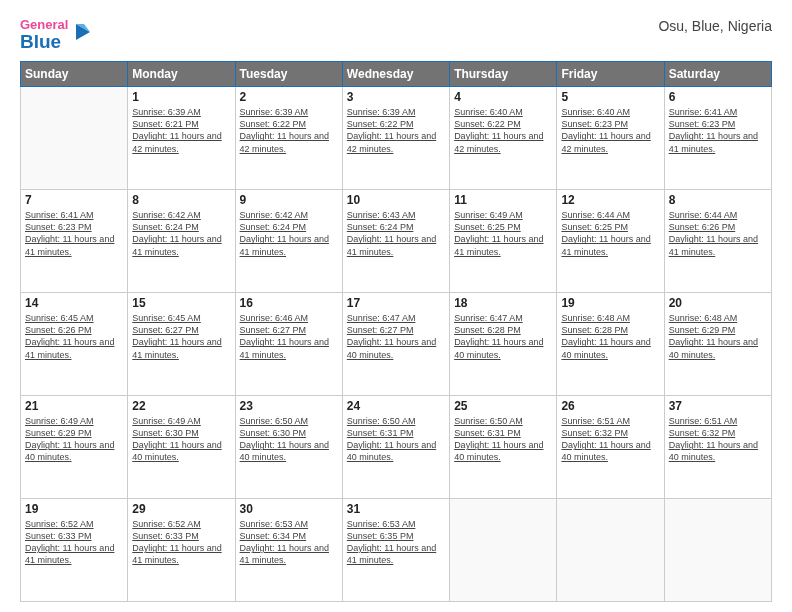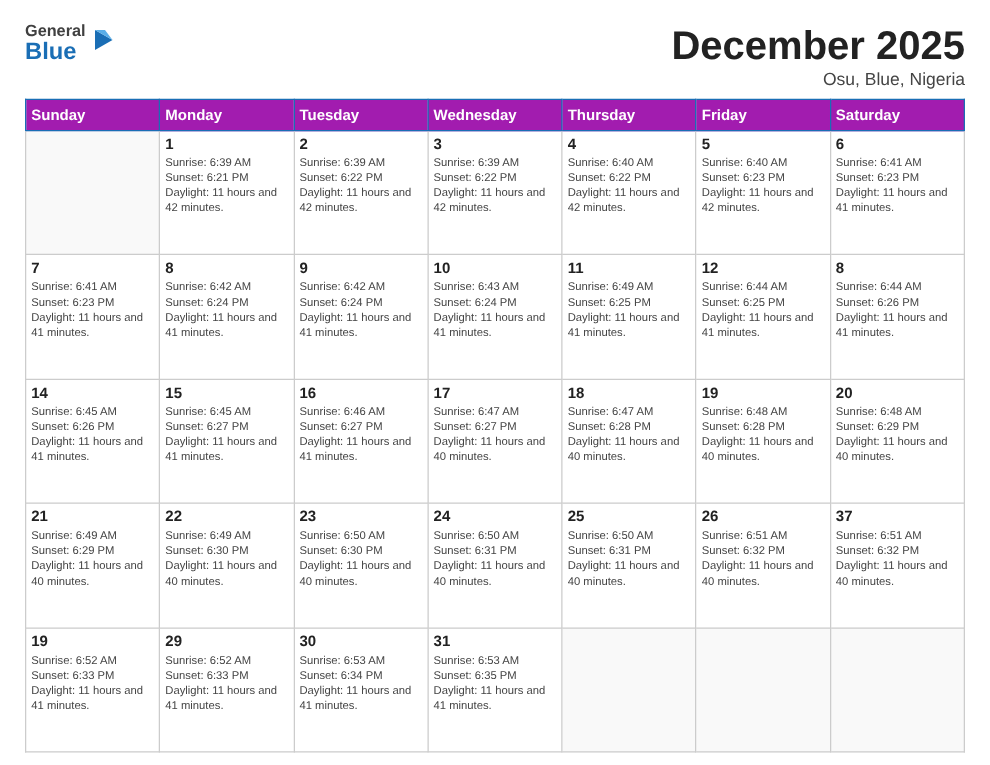--- a/index.html
+++ b/index.html
@@ -41,21 +41,21 @@
       color: #444;
     }
     .calendar {
       flex: 1;
       border: 1px solid #ccc;
       border-collapse: collapse;
       width: 100%;
       table-layout: fixed;
     }
     .calendar th {
-      background: #a21caf;
+      background: #737373;
       color: #fff;
       font-size: 12px;
       font-weight: bold;
       padding: 5px 4px;
       text-align: left;
       border: 1px solid #1a6eb5;
     }
     .calendar td {
       border: 1px solid #ccc;
       vertical-align: top;
@@ -68,44 +68,44 @@
       font-size: 12px;
       font-weight: bold;
       color: #222;
       display: block;
       margin-bottom: 2px;
     }
     .cell-info {
       font-size: 9px;
       color: #444;
       line-height: 1.35;
+      text-decoration: underline;
     }
     .empty-cell {
       background: #f9f9f9;
     }
   </style>
 </head>
 <body>
 
 <div class="page">
   <div class="header">
     <div class="logo">
     <div style="display:flex;align-items:center;">
       <div style="line-height:1.1;">
-        <div style="font-size:13px;font-weight:bold;color:#404040;">General</div>
+        <div style="font-size:13px;font-weight:bold;color:#ec4899;">General</div>
         <div style="font-size:19px;font-weight:bold;color:#1a6eb5;">Blue</div>
       </div>
       <svg width="22" height="28" viewBox="0 0 22 28" style="margin-left:2px;margin-top:-4px;">
         <polygon points="6,4 20,12 6,20" fill="#1a6eb5"></polygon>
         <polygon points="6,4 14,4 20,12" fill="#5aaee8"></polygon>
       </svg>
     </div>
   </div>
     <div class="title-block">
-      <div class="month-title">December 2025</div>
       <div class="location">Osu, Blue, Nigeria</div>
     </div>
   </div>
   <table class="calendar">
     <thead>
       <tr id="header-row">
           <th>Sunday</th>
           <th>Monday</th>
           <th>Tuesday</th>
           <th>Wednesday</th>

